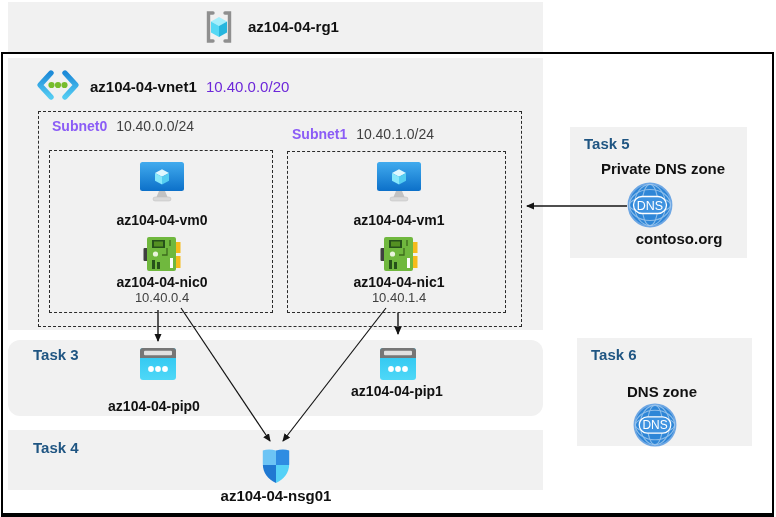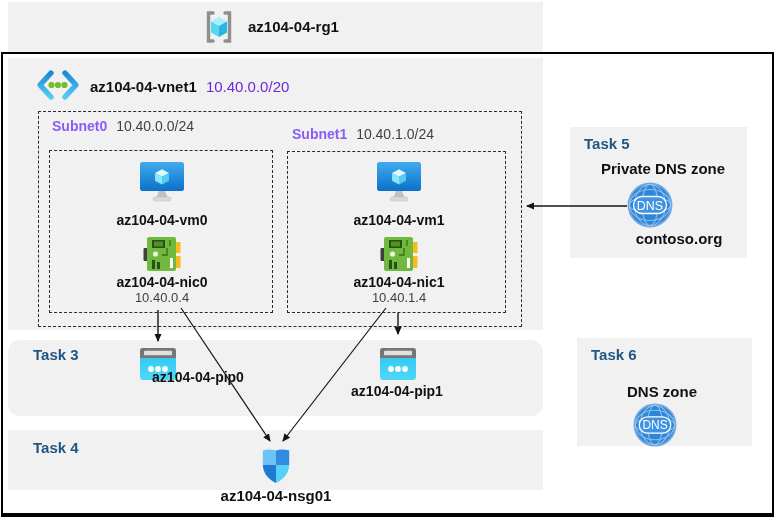--- a/index.html
+++ b/index.html
@@ -159,21 +159,21 @@
     <div class="icon" style="left:132px;top:8px;width:36px;height:32px;">
       <svg width="36" height="32" viewBox="0 0 36 32">
         <rect x="0" y="0" width="36" height="32" rx="3" fill="url(#gpip)"></rect>
         <path d="M3 0 H33 A3 3 0 0 1 36 3 V10 H0 V3 A3 3 0 0 1 3 0 Z" fill="#767676"></path>
         <rect x="4" y="2.8" width="28" height="4.4" rx="1" fill="#e0e0e0"></rect>
         <circle cx="11" cy="21" r="2.9" fill="#fff"></circle>
         <circle cx="18" cy="21" r="2.9" fill="#fff"></circle>
         <circle cx="25" cy="21" r="2.9" fill="#fff"></circle>
       </svg>
     </div>
-    <div class="node-label" style="left:146px;top:29px;margin-left:44px;">az104-04-pip0</div>
+    <div class="node-label" style="left:146px;top:58px;">az104-04-pip0</div>
     <div class="icon" style="left:372px;top:8px;width:36px;height:32px;">
       <svg width="36" height="32" viewBox="0 0 36 32">
         <rect x="0" y="0" width="36" height="32" rx="3" fill="url(#gpip)"></rect>
         <path d="M3 0 H33 A3 3 0 0 1 36 3 V10 H0 V3 A3 3 0 0 1 3 0 Z" fill="#767676"></path>
         <rect x="4" y="2.8" width="28" height="4.4" rx="1" fill="#e0e0e0"></rect>
         <circle cx="11" cy="21" r="2.9" fill="#fff"></circle>
         <circle cx="18" cy="21" r="2.9" fill="#fff"></circle>
         <circle cx="25" cy="21" r="2.9" fill="#fff"></circle>
       </svg>
     </div>

